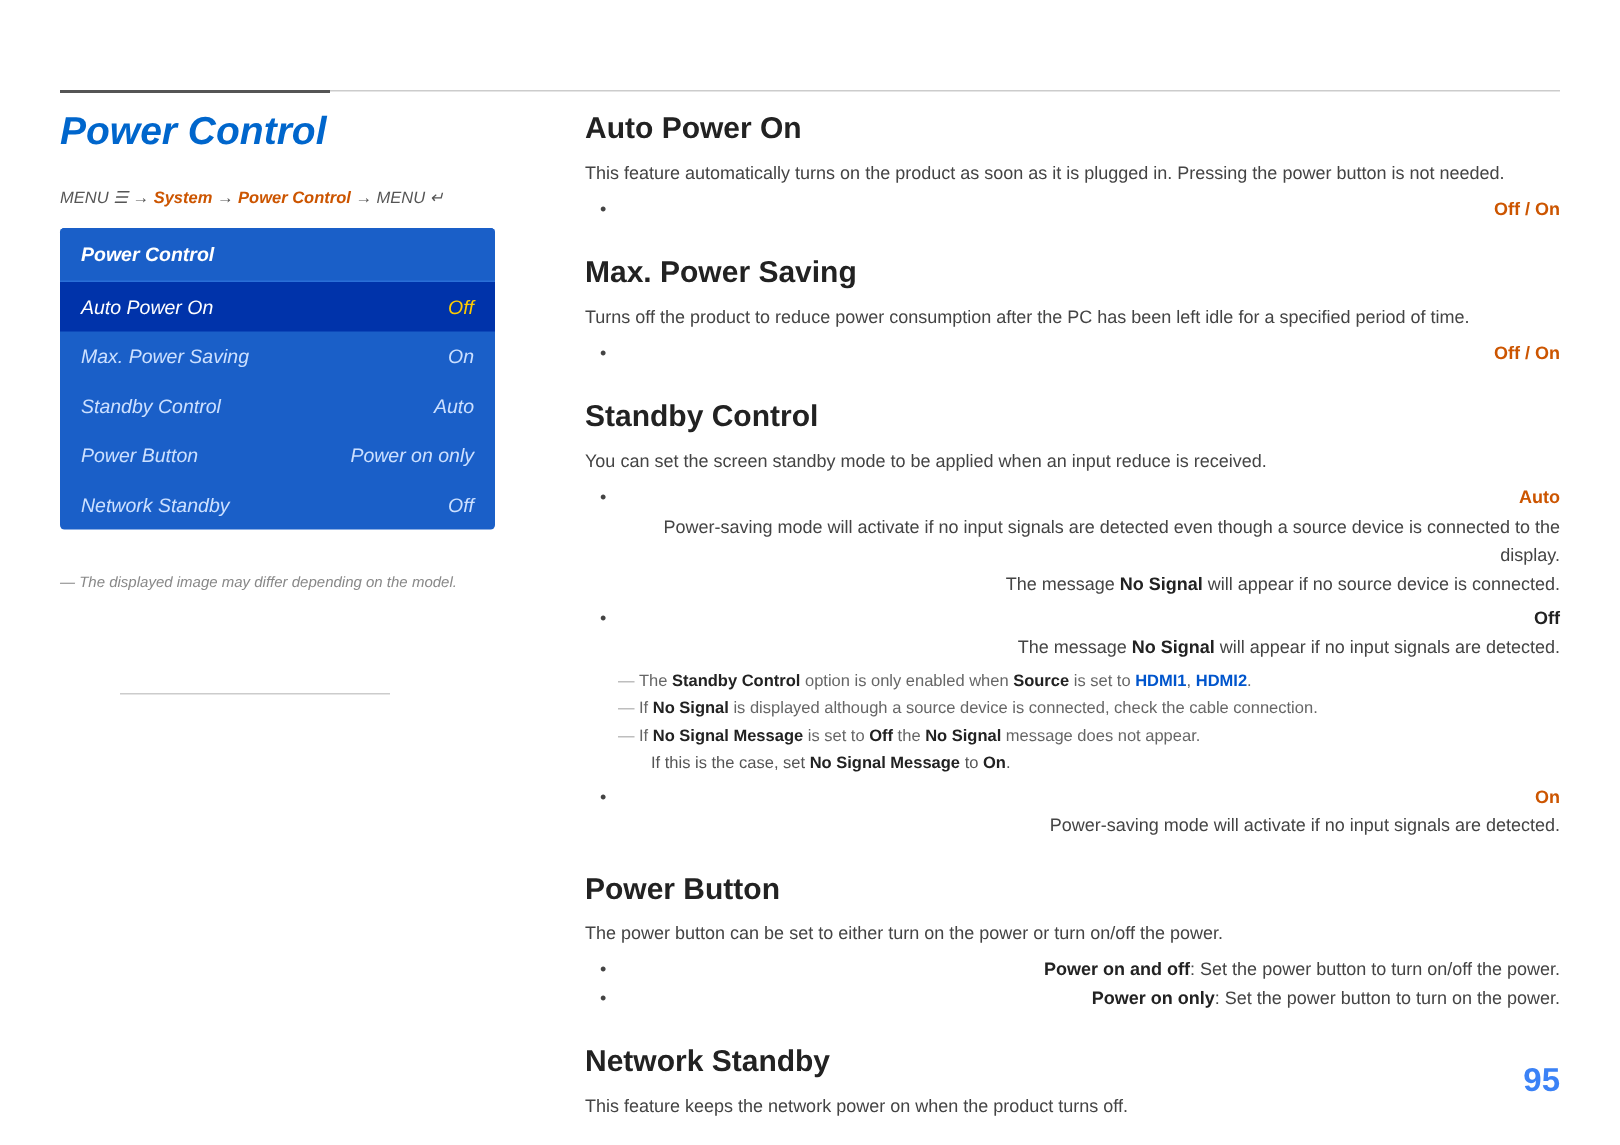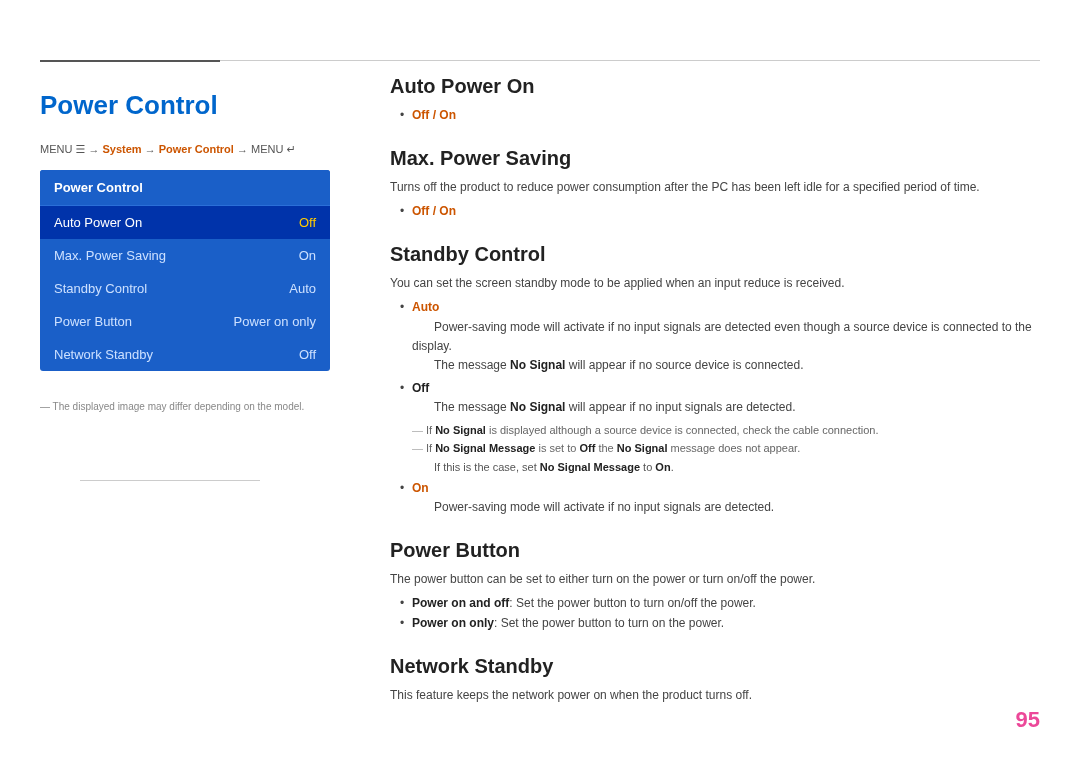--- a/index.html
+++ b/index.html
@@ -26,23 +26,24 @@
       position: absolute;
       top: 60px;
       left: 40px;
       width: 180px;
       height: 2px;
       background: #555;
     }
 
     .left-panel {
       position: absolute;
-      top: 90px;
+      top: 72px;
       left: 40px;
       width: 310px;
+      font-style: italic;
     }
 
     .page-title {
       font-size: 26px;
       font-weight: bold;
       color: #0066cc;
       margin-bottom: 22px;
     }
 
     .breadcrumb {
@@ -115,20 +116,21 @@
       font-size: 12px;
       color: #444;
       line-height: 1.5;
       margin-bottom: 6px;
     }
 
     .bullet-list {
       list-style: none;
       margin-left: 10px;
       margin-bottom: 4px;
+      text-align: right;
     }
     .bullet-list li {
       font-size: 12px;
       color: #444;
       line-height: 1.6;
       position: relative;
       padding-left: 12px;
     }
     .bullet-list li::before {
       content: '•';
@@ -168,21 +170,21 @@
       color: #444;
       margin-left: 22px;
       line-height: 1.5;
     }
 
     .page-number {
       position: absolute;
       bottom: 30px;
       right: 40px;
       font-size: 22px;
-      color: #ec4899;
+      color: #3b82f6;
       font-weight: bold;
     }
 
     .divider-left {
       position: absolute;
       top: 390px;
       left: 40px;
       width: 180px;
       height: 1px;
       background: #ccc;
@@ -230,20 +232,21 @@
     </div>
   </div>
 
   <div class="divider-left"></div>
   <p class="note-line" style="margin-top:30px;">The displayed image may differ depending on the model.</p>
 </div>
 
 <div class="right-panel">
 
   <h2 class="section-title">Auto Power On</h2>
+  <p class="section-desc">This feature automatically turns on the product as soon as it is plugged in. Pressing the power button is not needed.</p>
   <ul class="bullet-list">
     <li><span class="highlight-orange">Off / On</span></li>
   </ul>
 
   <h2 class="section-title">Max. Power Saving</h2>
   <p class="section-desc">Turns off the product to reduce power consumption after the PC has been left idle for a specified period of time.</p>
   <ul class="bullet-list">
     <li><span class="highlight-orange">Off / On</span></li>
   </ul>
 
@@ -253,20 +256,21 @@
     <li>
       <span class="highlight-orange">Auto</span><br>
       <span class="sub-bullet">Power-saving mode will activate if no input signals are detected even though a source device is connected to the display.</span><br>
       <span class="sub-bullet">The message <span class="highlight-bold">No Signal</span> will appear if no source device is connected.</span>
     </li>
     <li style="margin-top:4px;">
       <span class="highlight-bold">Off</span><br>
       <span class="sub-bullet">The message <span class="highlight-bold">No Signal</span> will appear if no input signals are detected.</span>
     </li>
   </ul>
+  <div class="sub-note">The <span class="highlight-bold">Standby Control</span> option is only enabled when <span class="highlight-bold">Source</span> is set to <span class="highlight-blue">HDMI1</span>, <span class="highlight-blue">HDMI2</span>.</div>
   <div class="sub-note">If <span class="highlight-bold">No Signal</span> is displayed although a source device is connected, check the cable connection.</div>
   <div class="sub-note">If <span class="highlight-bold">No Signal Message</span> is set to <span class="highlight-bold">Off</span> the <span class="highlight-bold">No Signal</span> message does not appear.</div>
   <div class="indent-note">If this is the case, set <span class="highlight-bold">No Signal Message</span> to <span class="highlight-bold">On</span>.</div>
   <ul class="bullet-list">
     <li style="margin-top:4px;">
       <span class="highlight-orange">On</span><br>
       <span class="sub-bullet">Power-saving mode will activate if no input signals are detected.</span>
     </li>
   </ul>
 

